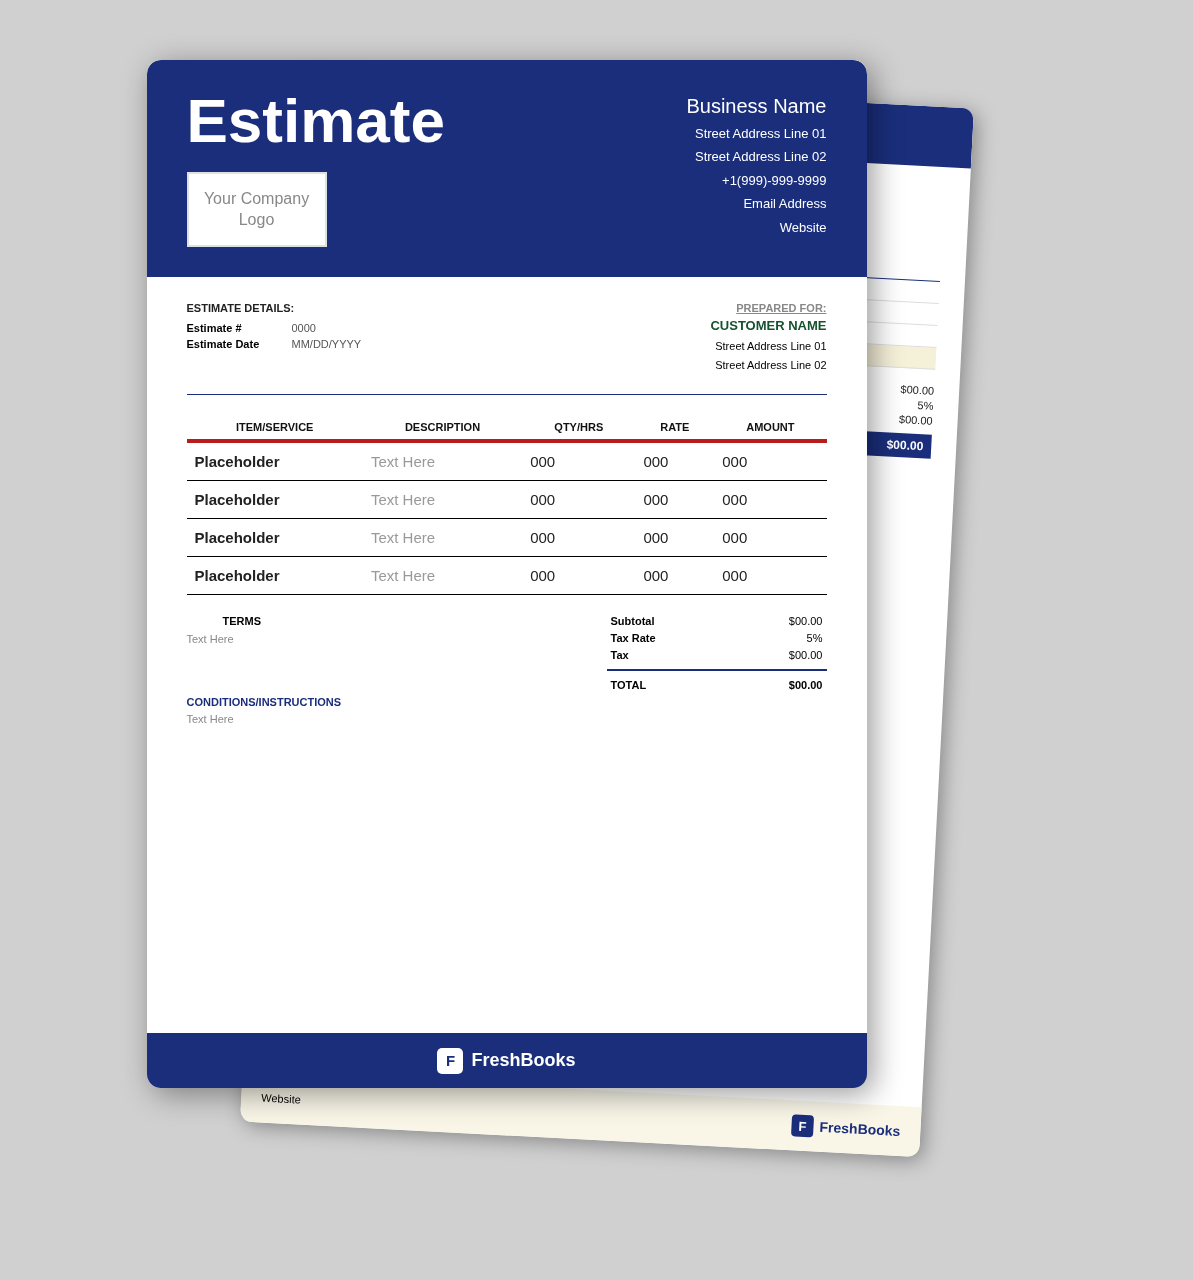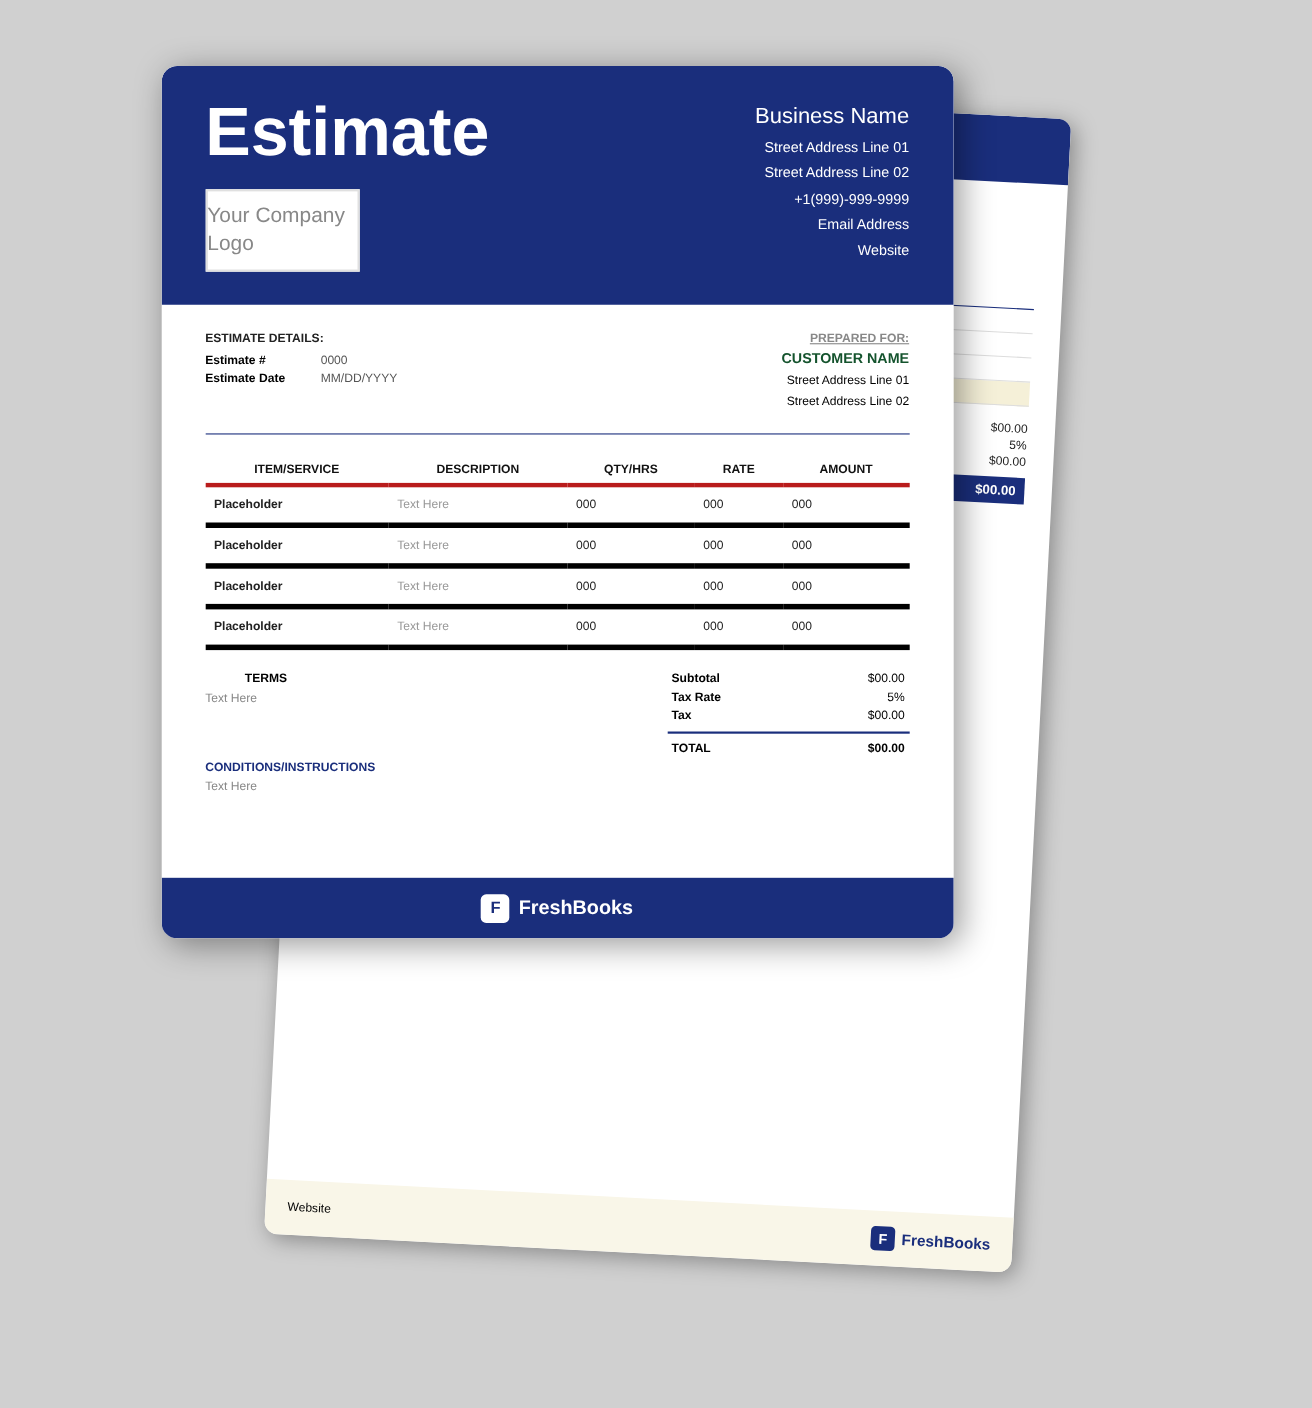--- a/index.html
+++ b/index.html
@@ -141,21 +141,21 @@
       font-weight: bold;
       font-size: 13px;
     }
 
     
     .doc-front {
       position: absolute;
       top: 0;
       left: 0;
       width: 720px;
-      height: 793px;
+      height: 1028px;
       background: #fff;
       border-radius: 14px;
       box-shadow: 6px 6px 30px rgba(0,0,0,0.4);
       overflow: hidden;
     }
 
     .doc-front-header {
       background: #1a2e7c;
       padding: 30px 40px 30px 40px;
       display: flex;
@@ -180,22 +180,22 @@
 
     .logo-box {
       background: #fff;
       border: 2px solid #e0e0e0;
       width: 140px;
       height: 75px;
       display: flex;
       align-items: center;
       justify-content: center;
       color: #888;
-      font-size: 19px;
-      text-align: left;
+      font-size: 16px;
+      text-align: center;
       line-height: 1.3;
     }
 
     .header-right {
       text-align: right;
       color: #fff;
       padding-top: 5px;
     }
 
     .business-name {
@@ -283,23 +283,23 @@
     .items-table th {
       font-size: 11px;
       font-weight: bold;
       text-align: center;
       padding: 6px 8px;
       border-bottom: 4px solid #b91c1c;
       color: #111;
     }
 
     .items-table td {
-      font-size: 11px;
+      font-size: 15px;
       padding: 10px 8px;
-      border-bottom: 5px solid #000000;
+      border-bottom: 1px solid #000000;
       color: #222;
     }
 
     .items-table td.placeholder {
       font-weight: bold;
     }
 
     .items-table td.text-here {
       color: #999;
     }

